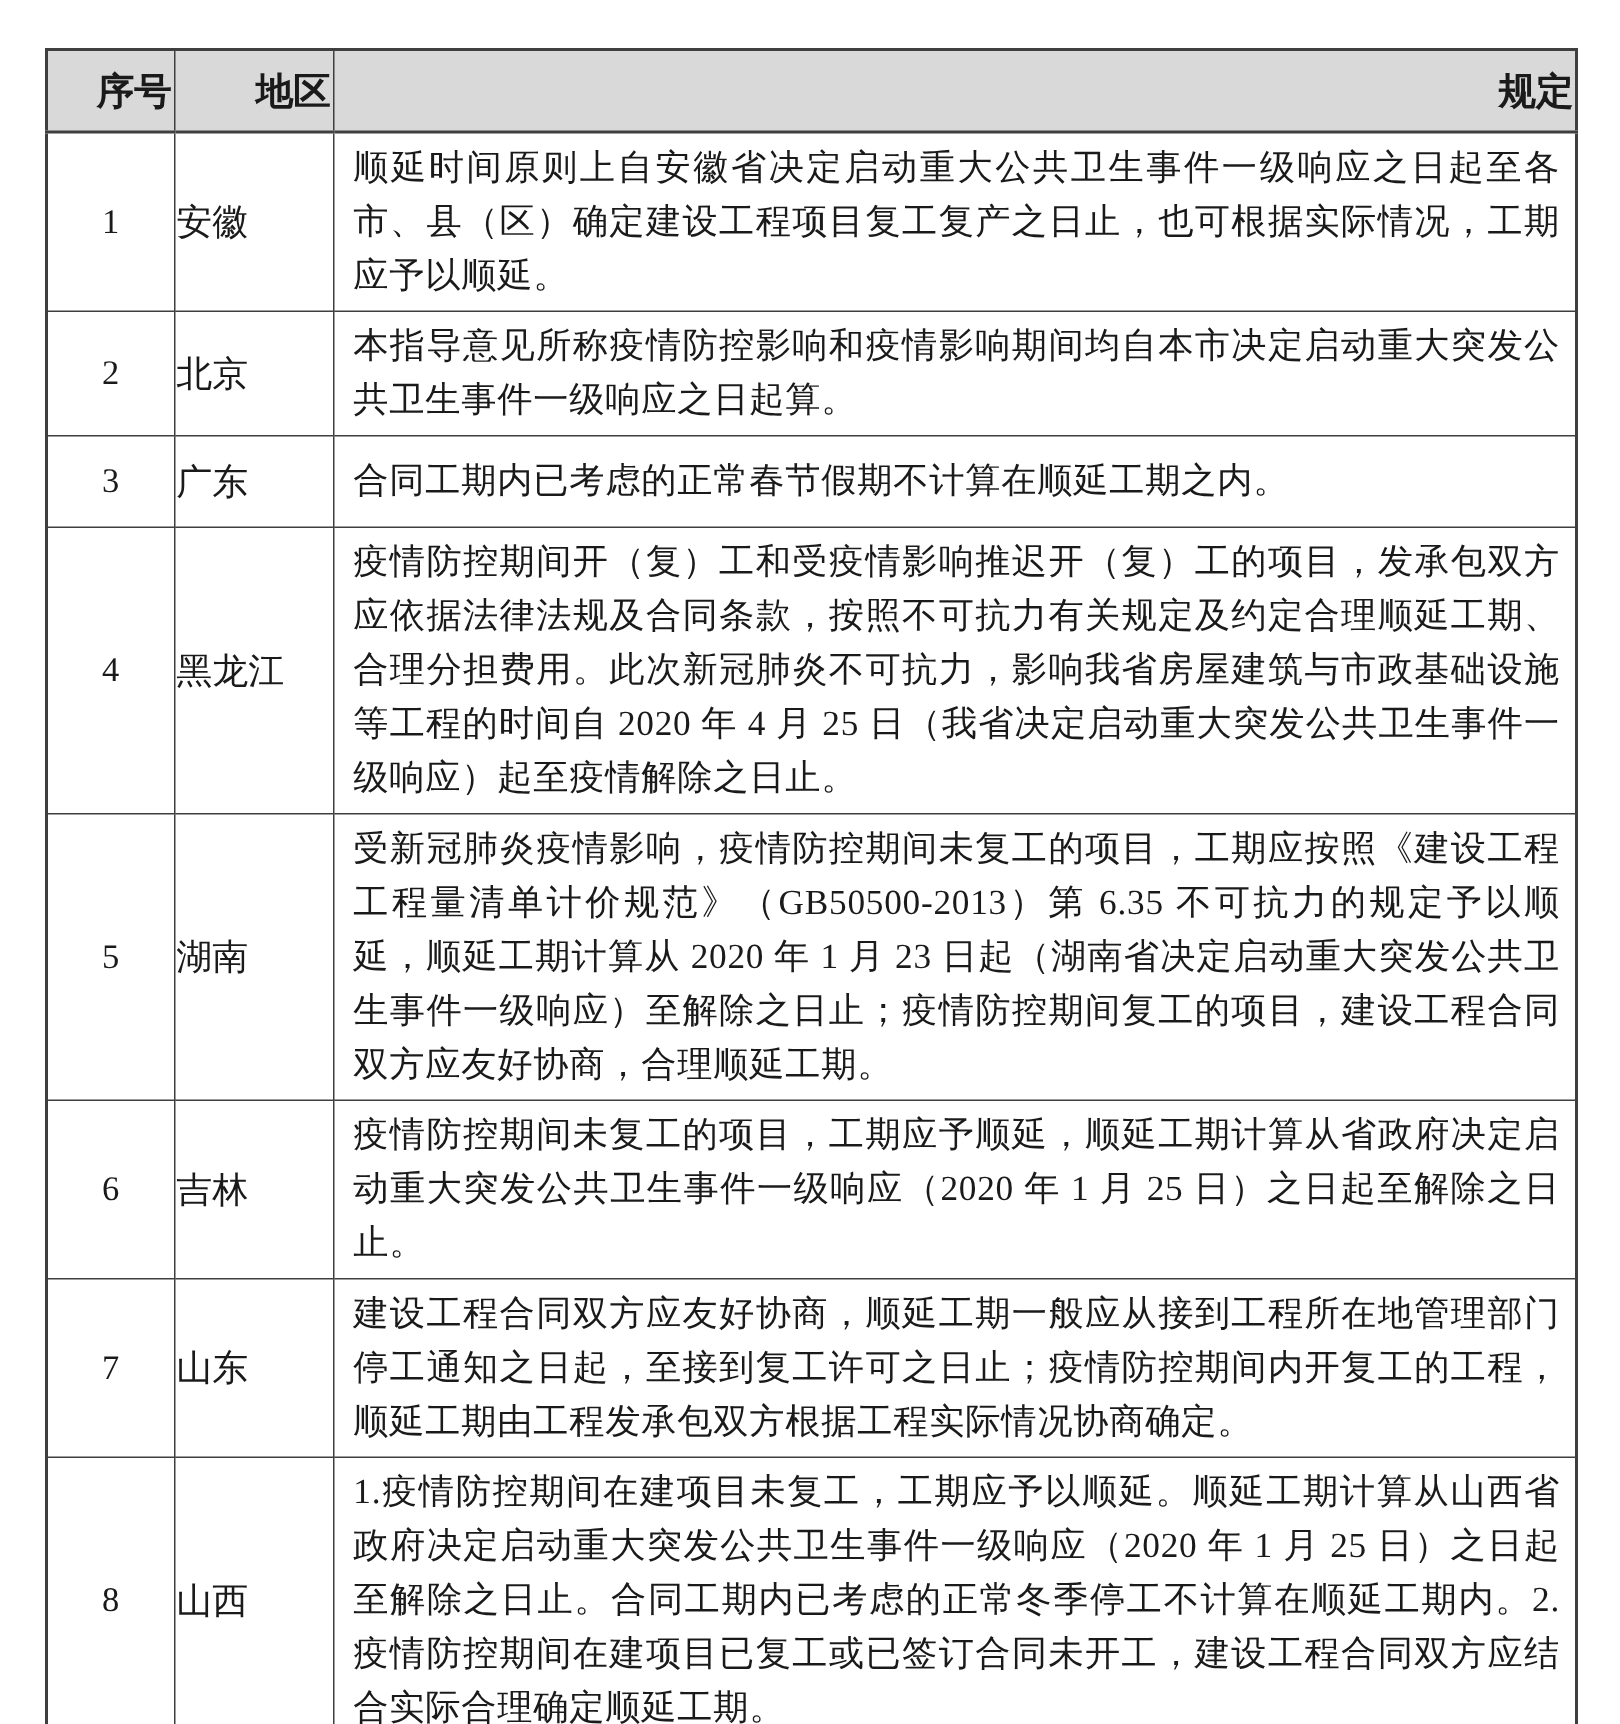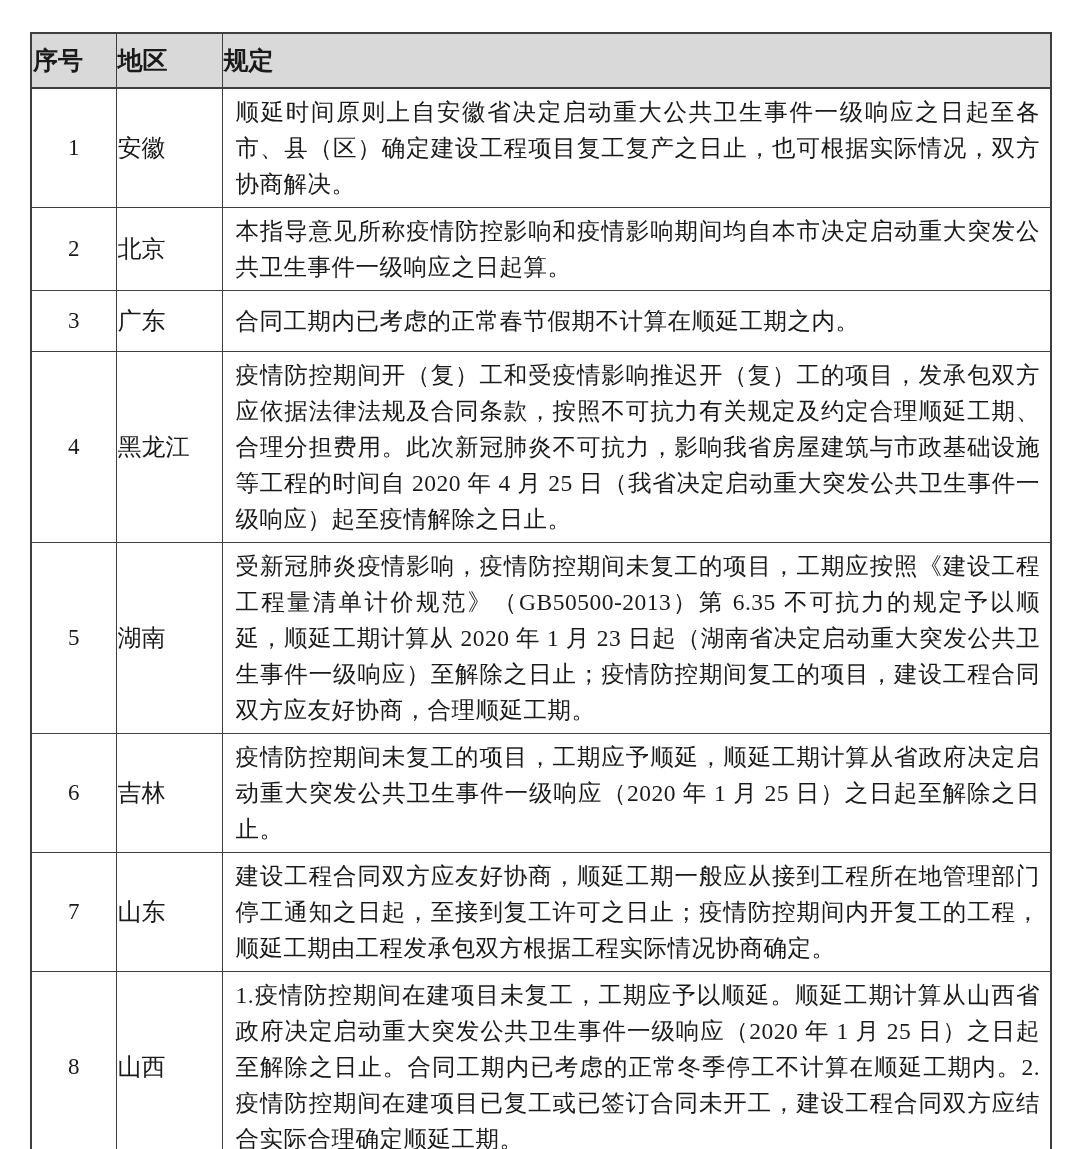--- a/index.html
+++ b/index.html
@@ -25,21 +25,21 @@
   .reg-table th,
   .reg-table td {
     border: 1px solid #3f3f3f;
     box-sizing: border-box;
   }
   .reg-table thead th {
     background: #d9d9d9;
     font-weight: bold;
     font-size: 25px;
     height: 55px;
-    text-align: left;
+    text-align: right;
     vertical-align: middle;
     border-bottom: 2px solid #3f3f3f;
   }
   .reg-table td.cell-no {
     text-align: center;
     vertical-align: middle;
     font-size: 23px;
   }
   .reg-table td.cell-region {
     text-align: left;
@@ -73,21 +73,21 @@
       <tr>
         <th>序号</th>
         <th>地区</th>
         <th>规定</th>
       </tr>
     </thead>
     <tbody>
         <tr>
     <td class="cell-no">1</td>
     <td class="cell-region">安徽</td>
-    <td class="cell-reg">顺延时间原则上自安徽省决定启动重大公共卫生事件一级响应之日起至各市、县（区）确定建设工程项目复工复产之日止，也可根据实际情况，双方协商解决。</td>
+    <td class="cell-reg">顺延时间原则上自安徽省决定启动重大公共卫生事件一级响应之日起至各市、县（区）确定建设工程项目复工复产之日止，也可根据实际情况，工期应予以顺延。</td>
   </tr>
         <tr>
     <td class="cell-no">2</td>
     <td class="cell-region">北京</td>
     <td class="cell-reg">本指导意见所称疫情防控影响和疫情影响期间均自本市决定启动重大突发公共卫生事件一级响应之日起算。</td>
   </tr>
         <tr class="single-line">
     <td class="cell-no">3</td>
     <td class="cell-region">广东</td>
     <td class="cell-reg">合同工期内已考虑的正常春节假期不计算在顺延工期之内。</td>

